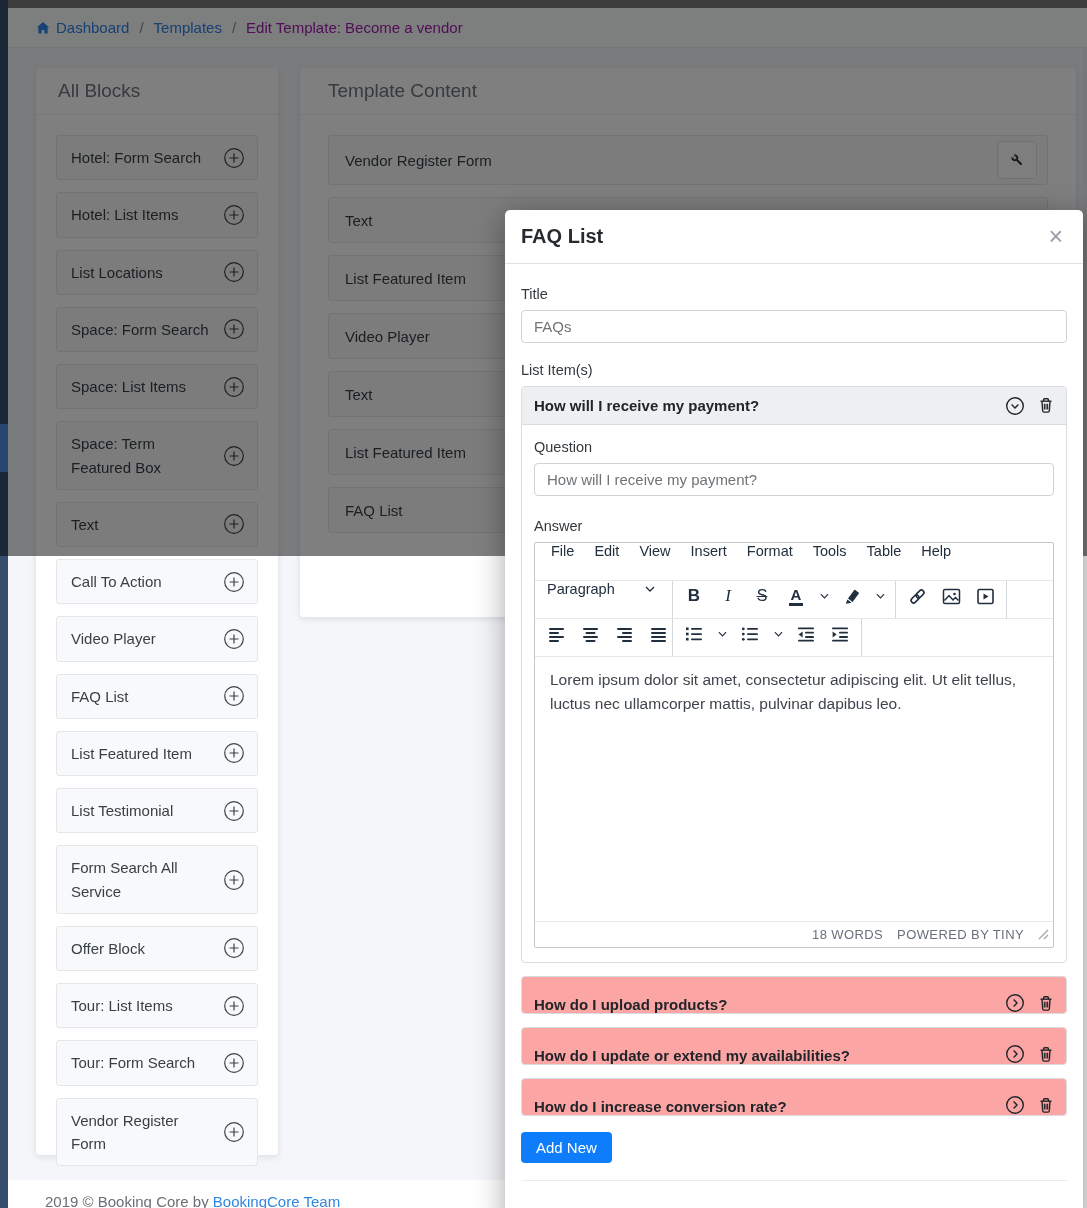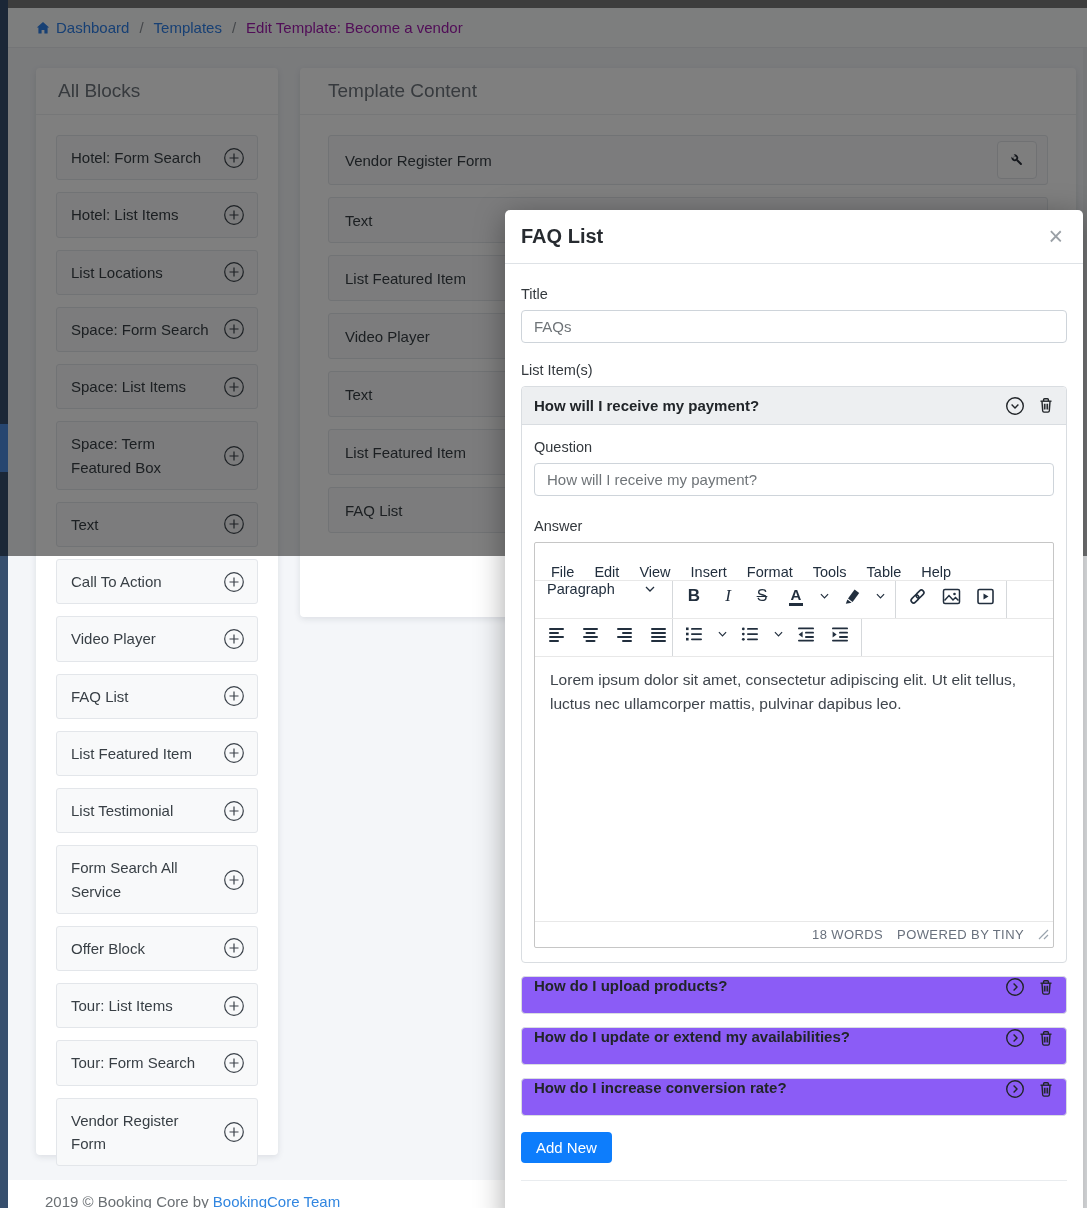--- a/index.html
+++ b/index.html
@@ -58,32 +58,32 @@
   .text-input { width:100%; height:33px; border:1px solid #ced4da; border-radius:4px; padding:0 12px;
     font-size:15px; color:#6f7478; font-family:"Liberation Sans", sans-serif; background:#fff; }
 
   .faq-box { border:1px solid #d9dde1; border-radius:4px; margin-top:8px; }
   .faq-box-header { height:38px; background:#edeff1; display:flex; align-items:center;
     justify-content:space-between; padding:0 12px; border-bottom:1px solid #d9dde1; border-radius:4px 4px 0 0; cursor:pointer; }
   .faq-box-header .hdr-label { font-size:15px; font-weight:bold; color:#212529; }
   .hdr-icons { display:flex; align-items:center; gap:13px; color:#212529; }
   .faq-box-body { padding:12px 12px 14px 12px; }
 
-  .faq-collapsed { border:1px solid #d9dde1; border-radius:4px; background:#8b5cf6; height:38px;
-    display:flex; align-items:flex-start; justify-content:space-between; padding:0 12px; margin-top:13px; cursor:pointer; }
+  .faq-collapsed { border:1px solid #d9dde1; border-radius:4px; background:#fca5a5; height:38px;
+    display:flex; align-items:flex-end; justify-content:space-between; padding:0 12px; margin-top:13px; cursor:pointer; }
   .faq-collapsed .hdr-label { font-size:15px; font-weight:bold; color:#212529; }
   .collapsed-list { margin-top:3px; }
 
   .btn-primary { display:inline-block; margin:16px 0 0 0; background:#0d7dfc; color:#fff; border:none;
     border-radius:4px; padding:7px 15px; font-size:15px; font-family:"Liberation Sans", sans-serif; cursor:pointer; }
   .modal-footer-divider { margin-top:17px; border-top:1px solid #e9ecef; height:20px; }
 
   
   .tiny { border:1px solid #c6c6c6; border-radius:2px; margin-top:8px; }
-  .tiny-menubar { height:38px; display:flex; align-items:flex-end; padding:0 6px; border-bottom:1px solid #e8e8e8; }
+  .tiny-menubar { height:38px; display:flex; align-items:flex-start; padding:0 6px; border-bottom:1px solid #e8e8e8; }
   .tiny-menu-item { font-size:14.5px; color:#222f3e; padding:0 10px; cursor:pointer; }
   .tiny-toolbar { height:38px; display:flex; align-items:stretch; border-bottom:1px solid #e8e8e8; }
   .tb-group { display:flex; align-items:flex-start; padding:0 4px; border-right:1px solid #d5d8db; }
   .tb-group:last-child { border-right:none; }
   .tb-btn { min-width:34px; height:30px; display:flex; align-items:center; justify-content:center;
     color:#222f3e; cursor:pointer; border-radius:3px; }
   .tb-btn.narrow { min-width:22px; }
   .para-select { display:flex; align-items:center; justify-content:space-between; width:122px;
     padding:0 6px 0 8px; font-size:14.5px; color:#222f3e; cursor:pointer; }
   .glyph-b { font-weight:bold; font-size:17px; }

